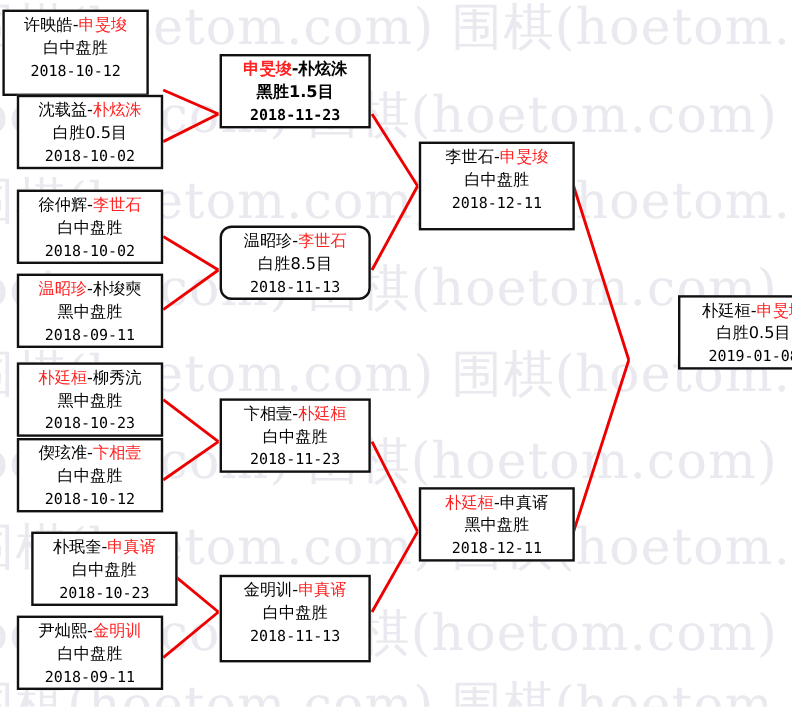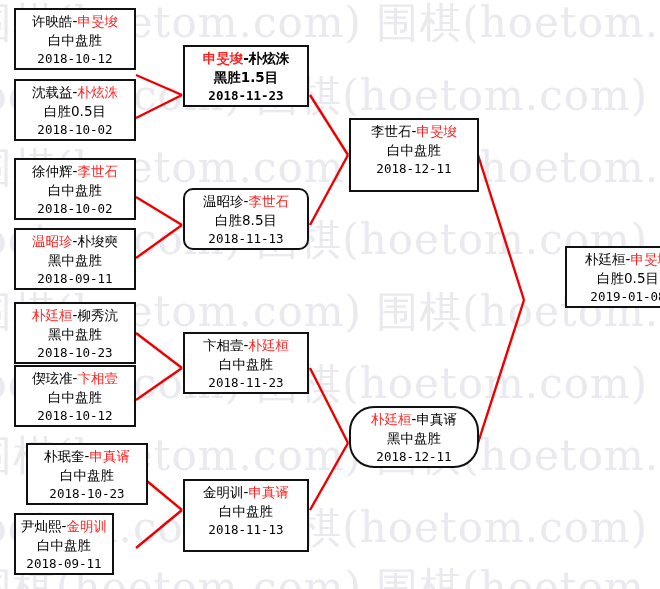--- a/index.html
+++ b/index.html
@@ -96,21 +96,21 @@
     <polyline points="310,95 348,155" fill="none" stroke="#ee0000" stroke-width="2.4"></polyline>
     <polyline points="310,225 348,155" fill="none" stroke="#ee0000" stroke-width="2.4"></polyline>
 
     <polyline points="310,368 348,443" fill="none" stroke="#ee0000" stroke-width="2.4"></polyline>
     <polyline points="310,510 348,443" fill="none" stroke="#ee0000" stroke-width="2.4"></polyline>
 
     <polyline points="478,155 524,300" fill="none" stroke="#ee0000" stroke-width="2.4"></polyline>
     <polyline points="478,443 524,300" fill="none" stroke="#ee0000" stroke-width="2.4"></polyline>
   </svg>
 
-  <div class="match" style="left:14px;top:8px;width:122px;height:62px;">
+  <div class="match" style="left:2px;top:8px;width:122px;height:72px;">
     <div class="pl">
       <span class="lose">许映皓</span><span class="dash">-</span><span class="win">申旻埈</span>
     </div>
     <div class="res">白中盘胜</div>
     <div class="date">2018-10-12</div>
   </div>
 
   <div class="match" style="left:14px;top:79px;width:122px;height:62px;">
     <div class="pl">
       <span class="lose">沈载益</span><span class="dash">-</span><span class="win">朴炫洙</span>
@@ -152,21 +152,21 @@
   </div>
 
   <div class="match" style="left:26px;top:443px;width:122px;height:62px;">
     <div class="pl">
       <span class="lose">朴珉奎</span><span class="dash">-</span><span class="win">申真谞</span>
     </div>
     <div class="res">白中盘胜</div>
     <div class="date">2018-10-23</div>
   </div>
 
-  <div class="match" style="left:14px;top:513px;width:100px;height:62px;">
+  <div class="match" style="left:14px;top:513px;width:122px;height:62px;">
     <div class="pl">
       <span class="lose">尹灿熙</span><span class="dash">-</span><span class="win">金明训</span>
     </div>
     <div class="res">白中盘胜</div>
     <div class="date">2018-09-11</div>
   </div>
 
   <div class="match" style="left:183px;top:45px;width:126px;height:62px;font-weight:bold;">
     <div class="pl">
       <span class="win">申旻埈</span><span class="dash">-</span><span class="lose">朴炫洙</span>
@@ -200,21 +200,21 @@
   </div>
 
   <div class="match" style="left:349px;top:118px;width:130px;height:74px;">
     <div class="pl">
       <span class="lose">李世石</span><span class="dash">-</span><span class="win">申旻埈</span>
     </div>
     <div class="res">白中盘胜</div>
     <div class="date">2018-12-11</div>
   </div>
 
-  <div class="match" style="left:349px;top:406px;width:130px;height:62px;border-radius:25px;">
+  <div class="match" style="left:349px;top:406px;width:130px;height:62px;">
     <div class="pl">
       <span class="win">朴廷桓</span><span class="dash">-</span><span class="lose">申真谞</span>
     </div>
     <div class="res">黑中盘胜</div>
     <div class="date">2018-12-11</div>
   </div>
 
   <div class="match" style="left:525px;top:246px;width:126px;height:62px;margin-left:40px;">
     <div class="pl">
       <span class="lose">朴廷桓</span><span class="dash">-</span><span class="win">申旻埈</span>

